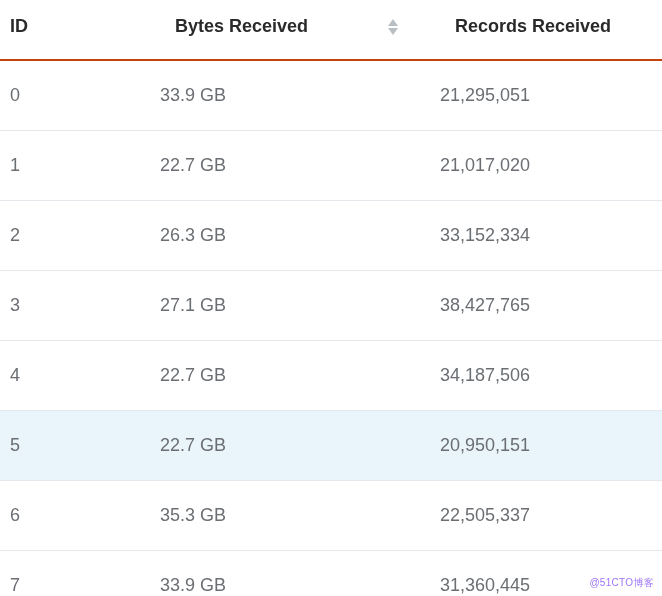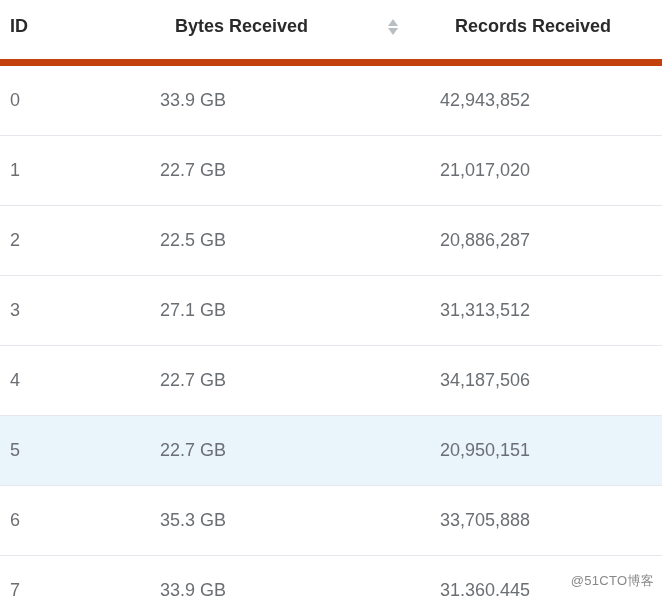--- a/index.html
+++ b/index.html
@@ -12,21 +12,21 @@
       color: #222;
       position: relative;
     }
     .table { width: 100%; border-collapse: collapse; }
     .header-row th {
       text-align: left;
       font-weight: 600;
       font-size: 18px;
       color: #2a2a2a;
       padding: 16px 0 22px 15px;
-      border-bottom: 7px solid #c2410c;
+      border-bottom: 2px solid #c2410c;
       white-space: nowrap;
     }
     .col-id     { width: 160px; padding-left: 10px !important; }
     .col-bytes  { width: 280px; }
     .col-recs   { width: auto; margin-left: 21px; }
     tbody tr { border-bottom: 1px solid #e4e8ec; }
     tbody tr.highlight { background: #eaf4fb; }
     tbody td {
       font-size: 18px;
       color: #6b6f73;
@@ -40,22 +40,22 @@
       flex-direction: column;
       line-height: 0;
       gap: 2px;
       margin-left: 78px;
     }
     .sorter svg { display: block; }
     .watermark {
       position: absolute;
       right: 8px;
       bottom: 6px;
-      font-size: 13px;
-      color: #737373;
+      font-size: 10px;
+      color: #8b5cf6;
       letter-spacing: .3px;
       opacity: .85;
       pointer-events: none;
     }
   </style>
 </head>
 <body>
 
 <table class="table">
   <thead>
@@ -74,51 +74,51 @@
           </span>
         </span>
       </th>
       <th class="col-recs">Records Received</th>
     </tr>
   </thead>
   <tbody>
       <tr>
         <td>0</td>
         <td>33.9 GB</td>
-        <td>42,943,852</td>
+        <td>21,295,051</td>
       </tr>
       <tr>
         <td>1</td>
         <td>22.7 GB</td>
         <td>21,017,020</td>
       </tr>
       <tr>
         <td>2</td>
-        <td>22.5 GB</td>
-        <td>20,886,287</td>
+        <td>26.3 GB</td>
+        <td>33,152,334</td>
       </tr>
       <tr>
         <td>3</td>
         <td>27.1 GB</td>
-        <td>31,313,512</td>
+        <td>38,427,765</td>
       </tr>
       <tr>
         <td>4</td>
         <td>22.7 GB</td>
         <td>34,187,506</td>
       </tr>
       <tr class="highlight">
         <td>5</td>
         <td>22.7 GB</td>
         <td>20,950,151</td>
       </tr>
       <tr>
         <td>6</td>
         <td>35.3 GB</td>
-        <td>33,705,888</td>
+        <td>22,505,337</td>
       </tr>
       <tr>
         <td>7</td>
         <td>33.9 GB</td>
         <td>31,360,445</td>
       </tr>
     </tbody>
 </table>
 
 <div class="watermark">@51CTO博客</div>

